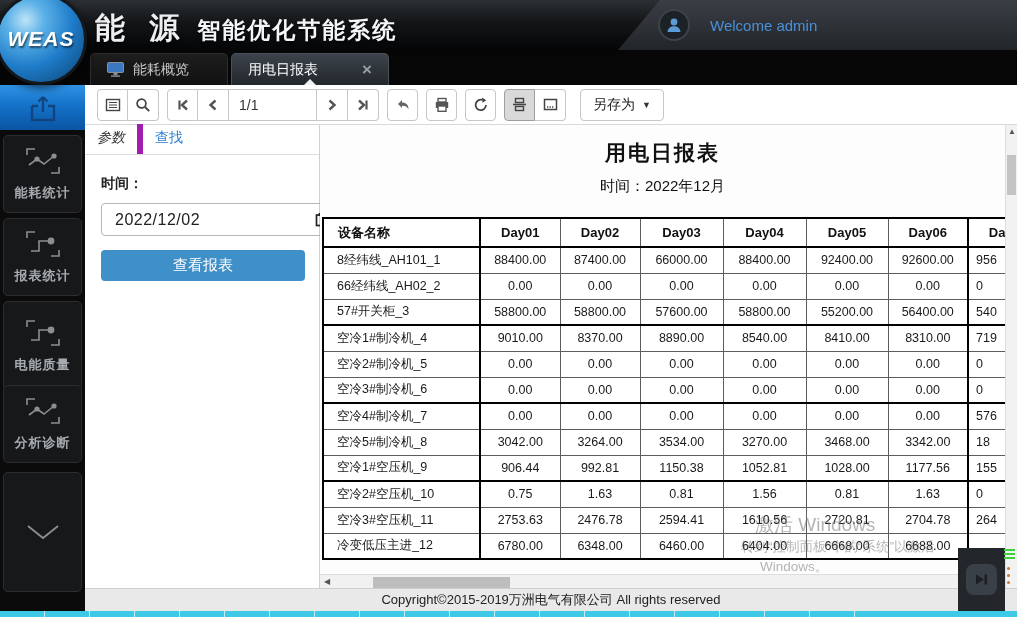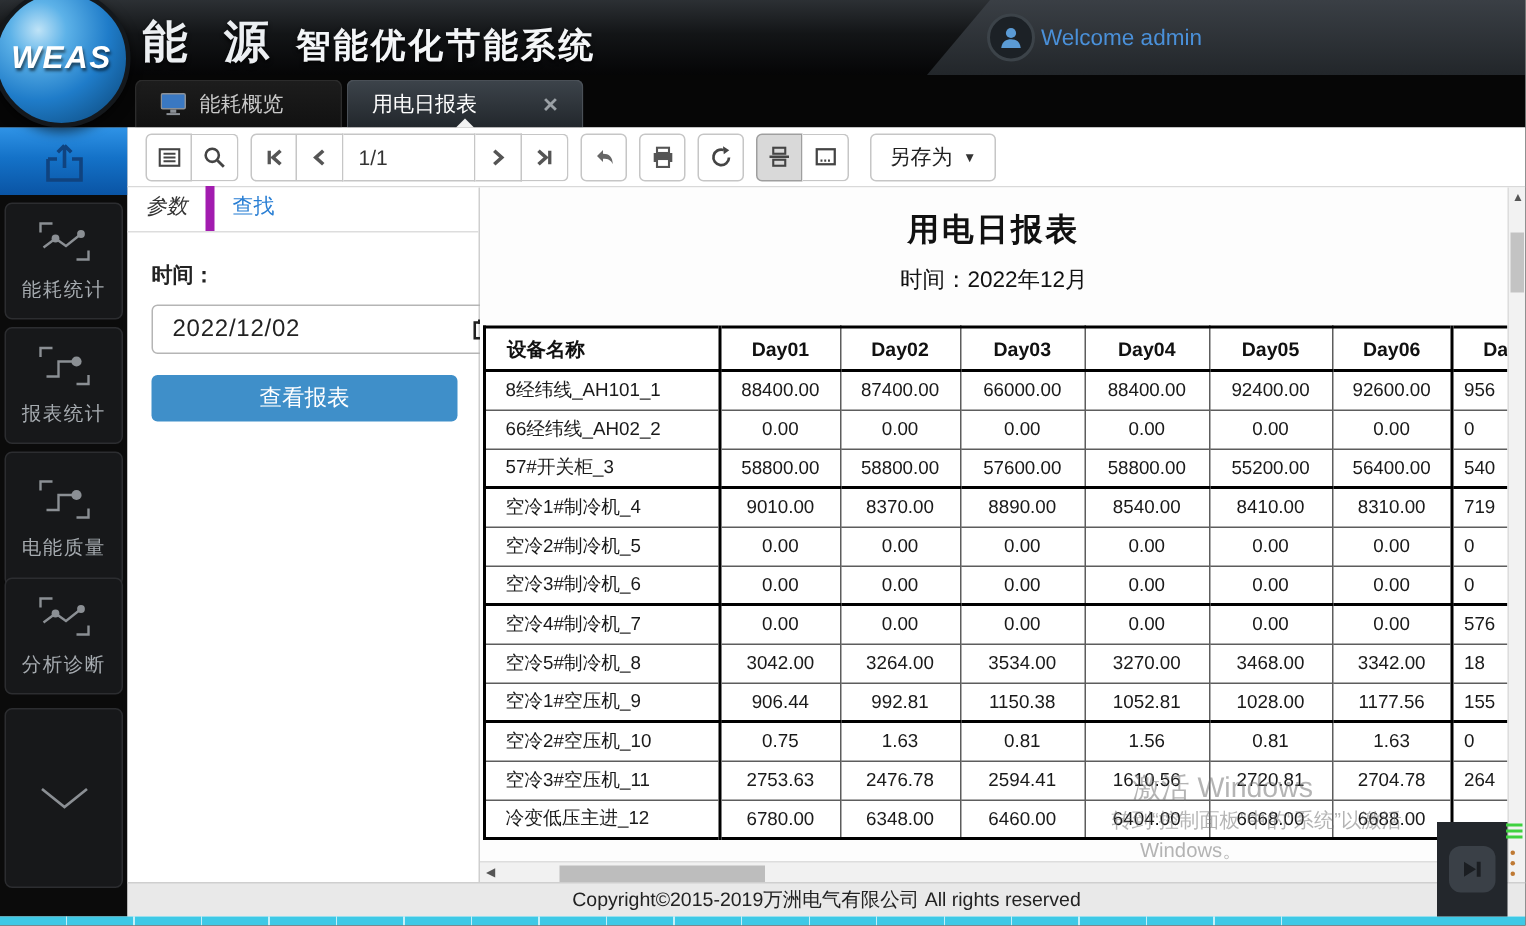--- a/index.html
+++ b/index.html
@@ -19,21 +19,21 @@
     background:radial-gradient(circle at 32% 28%, #bfe3f7 0%, #5db2e8 22%, #1f7cc9 55%, #0a416f 100%);
     border:3px solid #14181c; box-shadow:0 3px 8px rgba(0,0,0,.6); z-index:30;
     display:flex; align-items:center; justify-content:center; }
   .logo-badge span { color:#fff; font-weight:bold; font-style:italic; font-size:21px;
     letter-spacing:1px; text-shadow:1px 2px 2px rgba(0,0,0,.55); }
   .app-title { position:absolute; left:95px; top:8px; display:flex; align-items:baseline; gap:10px; }
   .app-title .t1 { font-size:30px; font-weight:bold; color:#eceff2; letter-spacing:8px;
     text-shadow:0 2px 3px rgba(0,0,0,.8); }
   .app-title .t2 { font-size:23px; font-weight:bold; color:#f4f6f8; letter-spacing:2px;
     text-shadow:0 2px 3px rgba(0,0,0,.8); }
-  .user-area { position:absolute; left:658px; top:9px; display:flex; align-items:center; gap:4px; }
+  .user-area { position:absolute; left:658px; top:9px; display:flex; align-items:center; gap:20px; }
   .avatar { width:32px; height:32px; border-radius:50%; background:#1c2126;
     border:2px solid #3c4349; display:flex; align-items:center; justify-content:center; }
   .welcome { color:#4a90d9; font-size:15px; }
 
   
   .tabbar { position:absolute; left:0; top:50px; width:1017px; height:35px; background:#060606; }
   .tabs { position:absolute; left:90px; bottom:0; display:flex; gap:3px; }
   .tab { height:32px; display:flex; align-items:center; gap:9px; padding:0 16px;
     border-radius:5px 5px 0 0; cursor:default; position:relative; }
   .tab.inactive { background:linear-gradient(180deg,#1d1d1d,#111); border:1px solid #2c2c2c;
@@ -45,21 +45,21 @@
   .tab .up-arrow { position:absolute; left:50%; bottom:0; margin-left:-6px; width:0; height:0;
     border-left:6px solid transparent; border-right:6px solid transparent; border-bottom:6px solid #f2f2f2; }
 
   
   .sidebar { position:absolute; left:0; top:85px; width:85px; height:526px; background:#0b0b0b; }
   .side-active { position:absolute; left:0; top:0; width:85px; height:45px;
     background:linear-gradient(180deg,#2f93e6 0%,#1472c8 45%,#0a54a4 100%);
     display:flex; align-items:center; justify-content:center; }
   .side-card { position:absolute; left:3px; width:79px; background:#17181a;
     border:1px solid #2c2d30; border-radius:5px; display:flex; flex-direction:column;
-    align-items:center; justify-content:center; gap:8px; cursor:default; }
+    align-items:center; justify-content:center; gap:8px; cursor:default;font-weight:bold; }
   .side-card .lbl { color:#a6abb0; font-size:13px; letter-spacing:1px; }
   .chev-card { position:absolute; left:3px; top:387px; width:79px; height:120px; background:#17181a;
     border:1px solid #2c2d30; border-radius:5px; display:flex; align-items:center; justify-content:center; }
 
   
   .toolbar { position:absolute; left:85px; top:85px; width:932px; height:40px; background:#fff;
     border-bottom:1px solid #d9d9d9; display:flex; align-items:center; }
   .tbtn { height:32px; min-width:31px; background:#fff; border:1px solid #c6c6c6;
     display:flex; align-items:center; justify-content:center; color:#444; cursor:default; }
   .grp { display:flex; margin-left:8px; }

